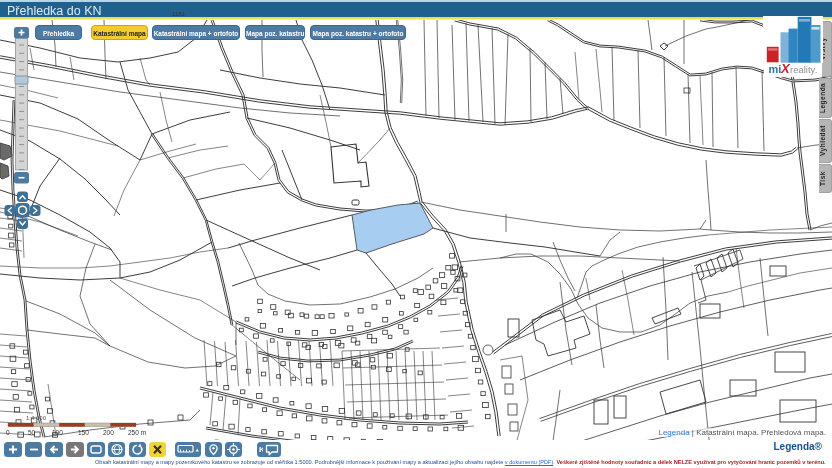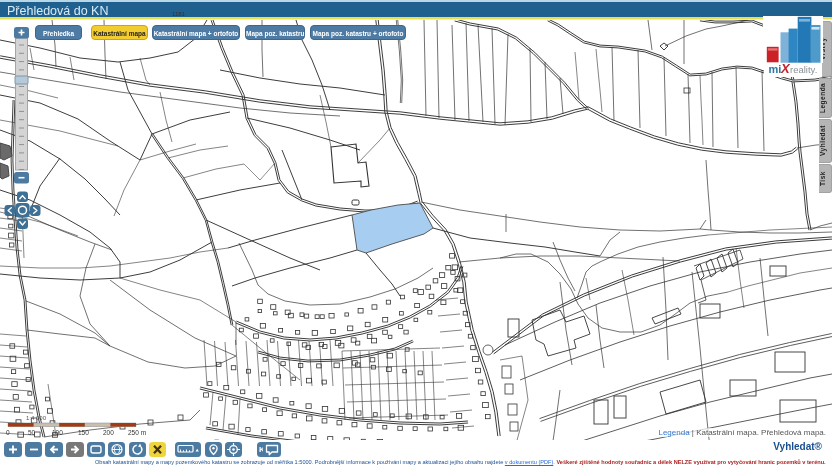--- a/index.html
+++ b/index.html
@@ -409,21 +409,21 @@
       <rect x="120.0" y="424.0" width="5.0" height="5.0" fill="none" stroke="#333333" stroke-width="0.8"></rect>
       <rect x="148.0" y="420.0" width="5.0" height="5.0" fill="none" stroke="#333333" stroke-width="0.8"></rect>
       <rect x="178.0" y="415.0" width="5.0" height="5.0" fill="none" stroke="#333333" stroke-width="0.8"></rect>
       <path d="M232.0,325.0 L260.0,348.0 L285.0,368.0 L300.0,380.0" fill="none" stroke="#333333" stroke-width="0.6"></path>
       <path d="M120.0,278.0 L160.0,290.0 L200.0,300.0 L236.0,322.0" fill="none" stroke="#333333" stroke-width="0.6"></path>
       <path d="M236.0,345.0 L236.0,322.0" fill="none" stroke="#333333" stroke-width="0.7"></path>
       <path d="M228.0,248.0 L200.0,252.0 L170.0,258.0 L140.0,262.0 L110.0,266.0 L80.0,268.0 L40.0,268.0 L0.0,266.0" fill="none" stroke="#333333" stroke-width="0.6"></path>
     </g>
 </svg>
 <div class="hdr">
-    <span>Přehledová do KN</span>
+    <span>Přehledka do KN</span>
   </div>
 <div style="position:absolute;left:172px;top:11px;font-size:6px;color:#333;z-index:35">1181</div>
 <div class="ybar"></div>
 <div class="tabs">
 <div class="tab" style="left:35px;width:47px">Přehledka</div>
 <div class="tab y" style="left:91px;width:57px">Katastrální mapa</div>
 <div class="tab" style="left:152px;width:88px">Katastrální mapa + ortofoto</div>
 <div class="tab" style="left:245px;width:60px">Mapa poz. katastru</div>
 <div class="tab" style="left:310px;width:96px">Mapa poz. katastru + ortofoto</div>
 </div>
@@ -543,13 +543,13 @@
       <circle cx="8.5" cy="7.5" r="1.3" fill="#fff"></circle>
       <path d="M8.5 1v3.2M8.5 10.8V14M2 7.5h3.2M11.8 7.5H15" stroke="#fff" stroke-width="1.2"></path>
     </svg></div>
 <div class="btn" style="left:257px;width:15.5px;top:442px">
     <span style="color:#fff;font-size:8px;font-weight:bold;display:block;text-align:center;line-height:15px">KN</span>
   </div>
 <div class="btn" style="left:262.5px;width:18px;top:442px"><svg width="18" height="15" viewBox="0 0 18 15">
       <path d="M3.5 3.5h11v6.5H9l-2.8 2.8V10H3.5z" fill="none" stroke="#fff" stroke-width="1.3" stroke-linejoin="round"></path>
     </svg></div>
 <div class="attr"><a>Legenda</a> | Katastrální mapa. Přehledová mapa.</div>
-<div class="maru">Vyhledat®</div>
+<div class="maru">Legenda®</div>
 <div class="botxt">Obsah katastrální mapy a mapy pozemkového katastru se zobrazuje od měřítka 1:5000. Podrobnější informace k používání mapy a aktualizaci jejího obsahu najdete <u style="color:#2a6ad4">v dokumentu (PDF)</u>. <b style="color:#aa2222">Veškeré zjištěné hodnoty souřadnic a délek NELZE využívat pro vytyčování hranic pozemků v terénu.</b></div>
 </body></html>

